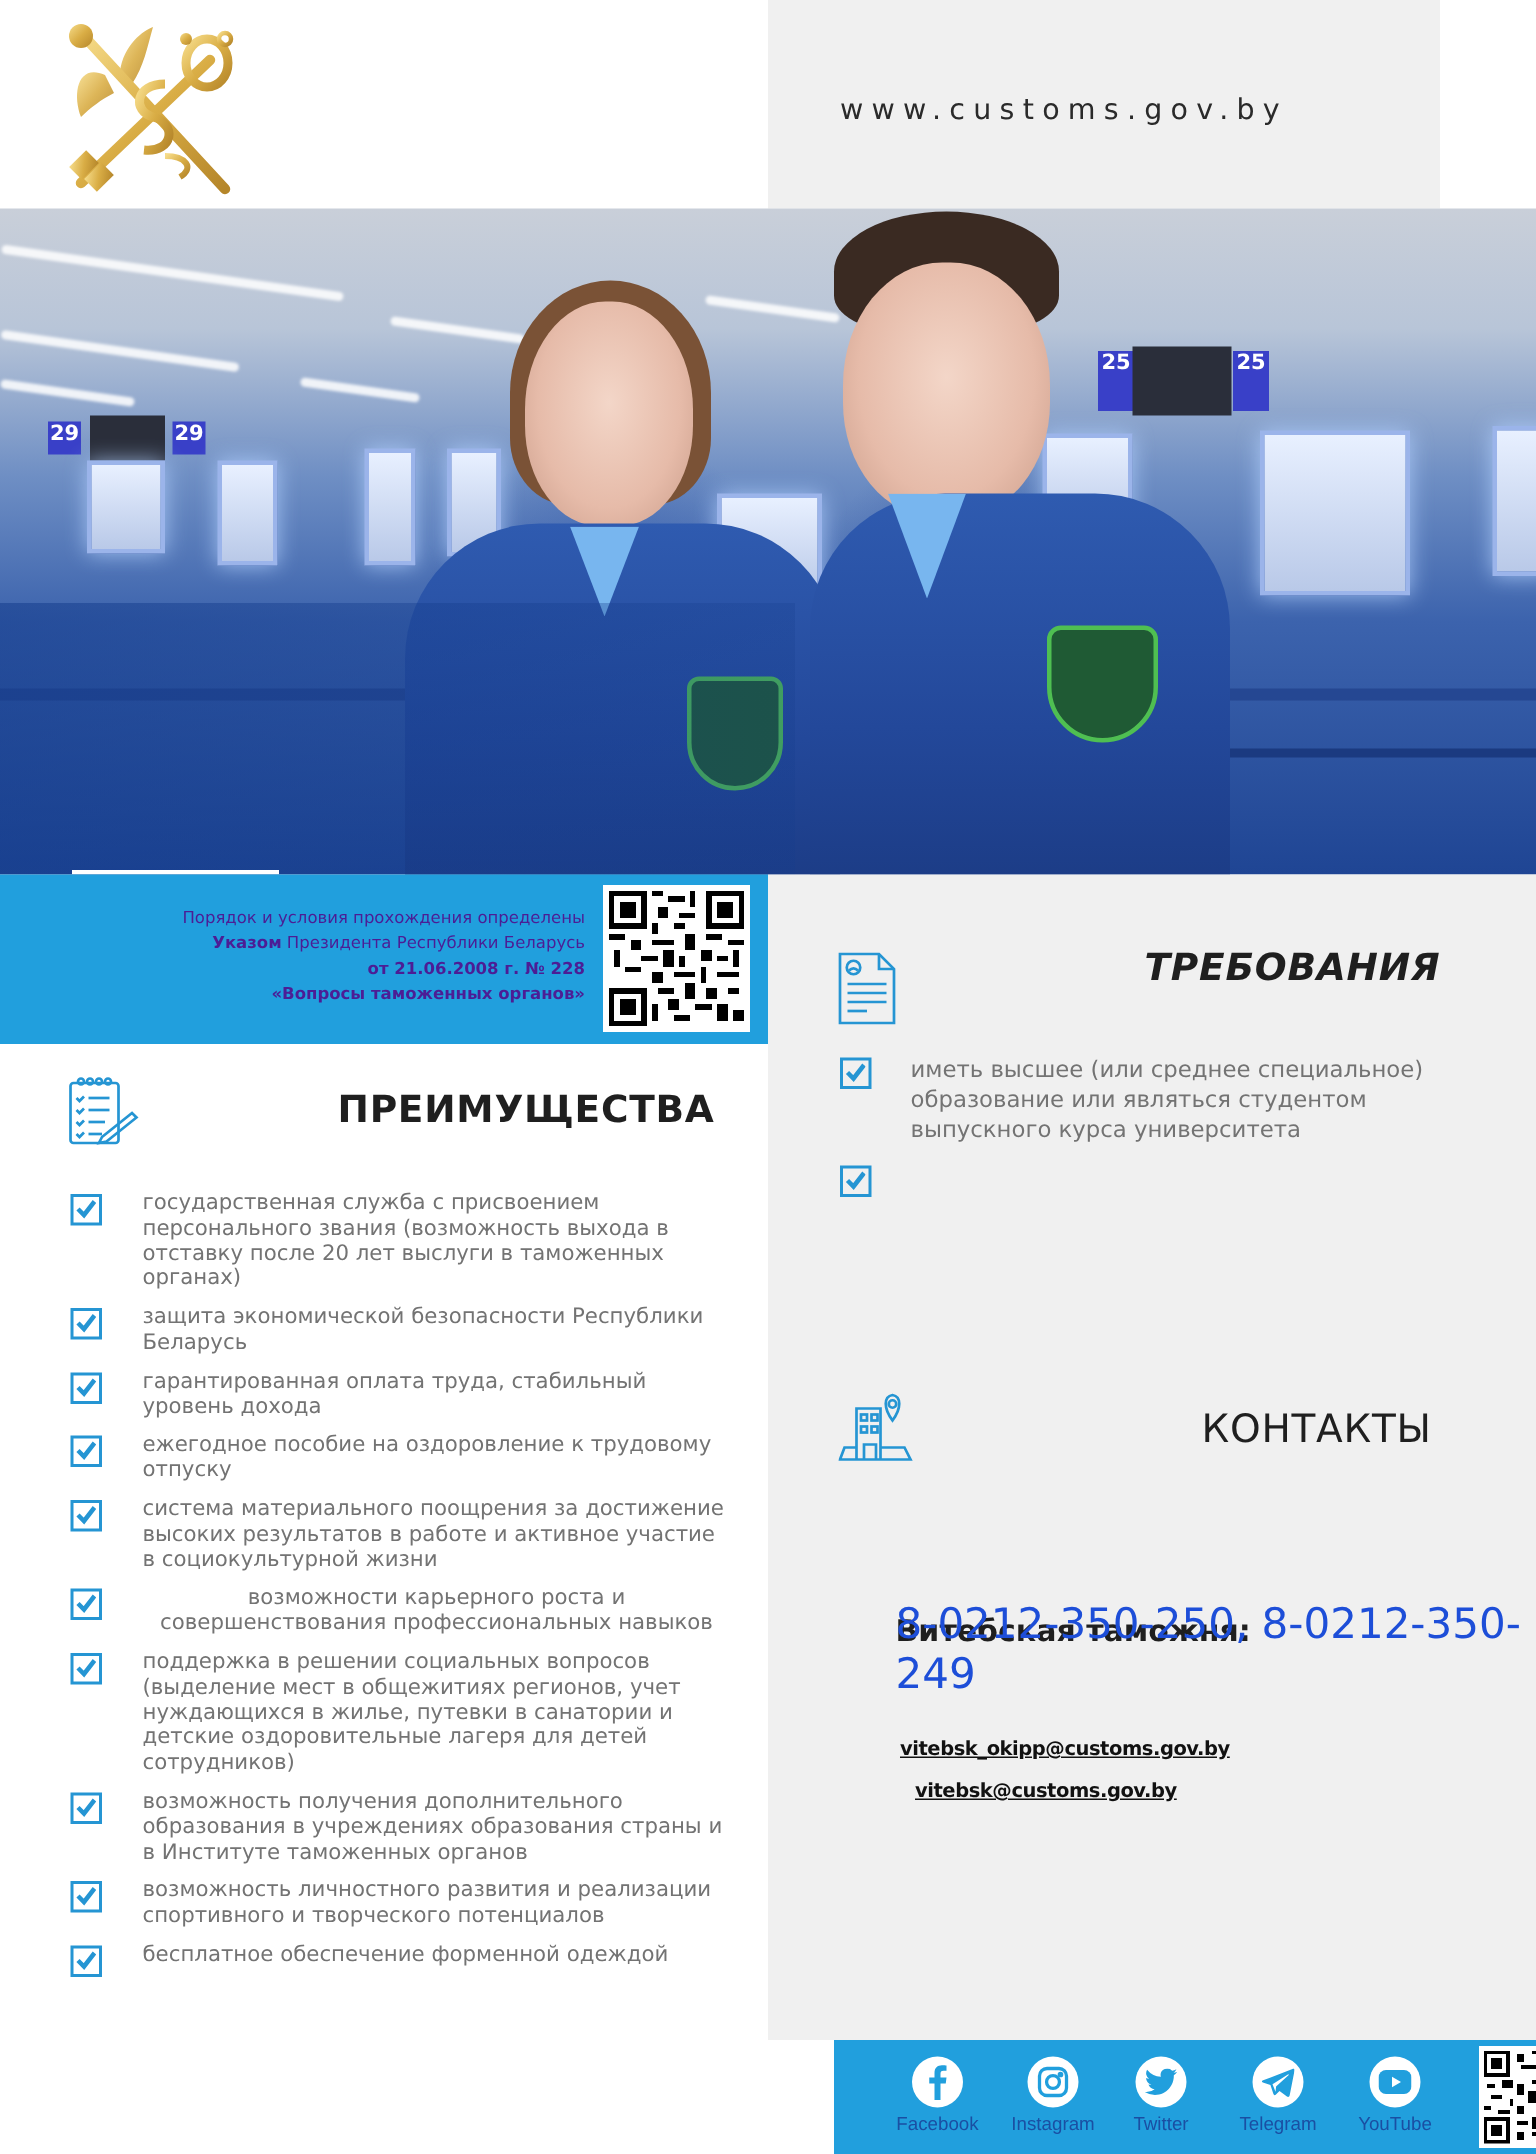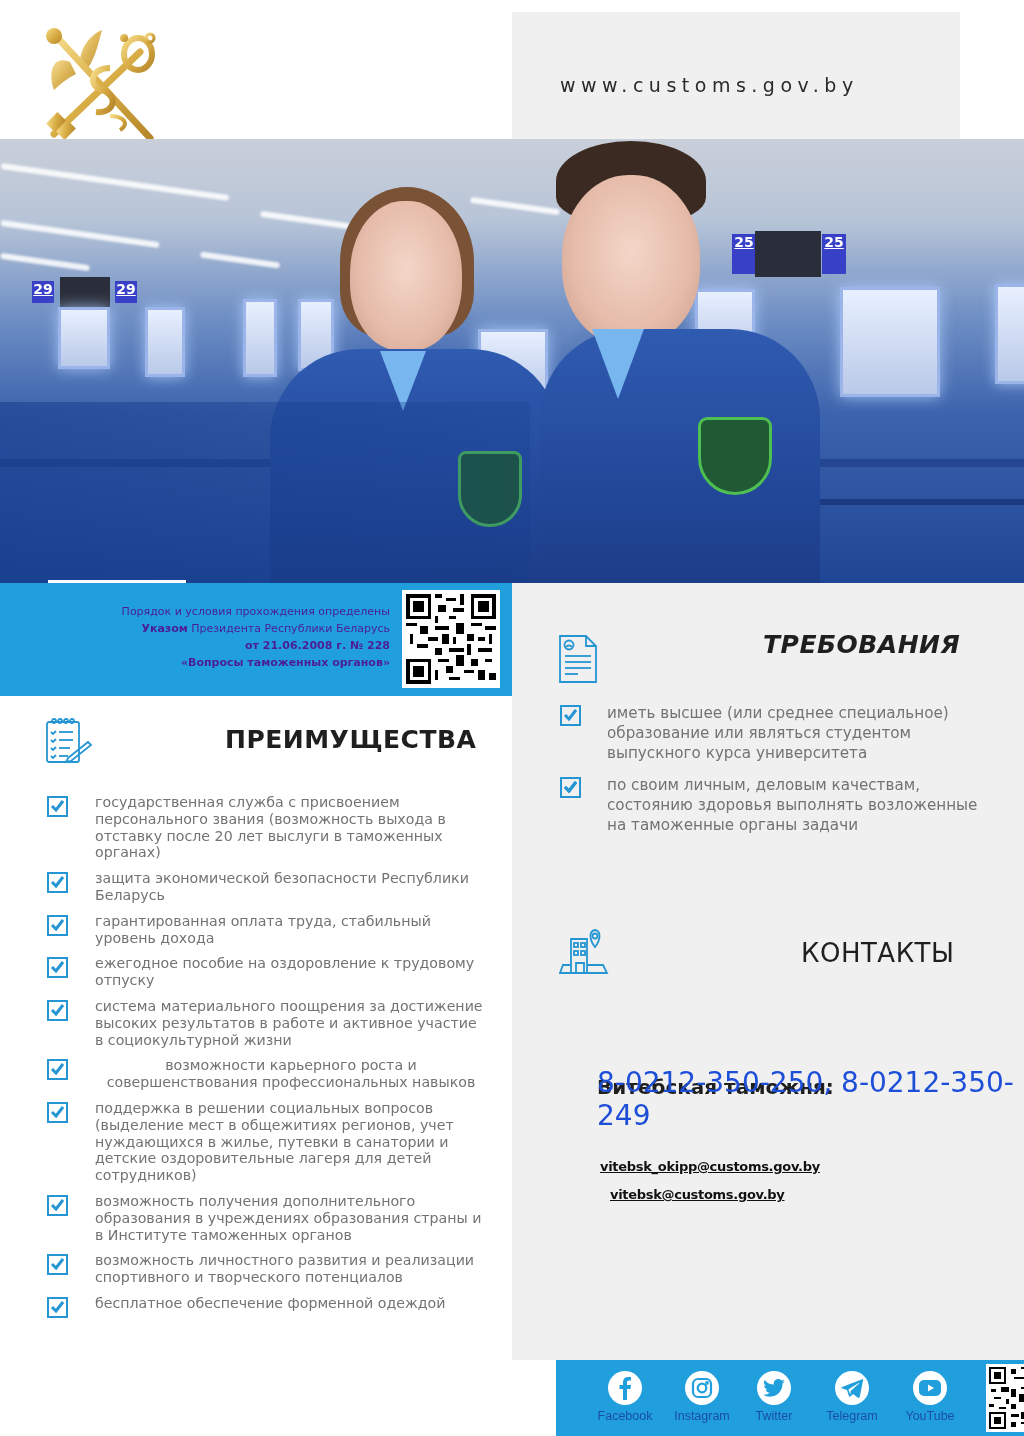--- a/index.html
+++ b/index.html
@@ -1,33 +1,33 @@
 <!DOCTYPE html>
 <html><head>
 <meta charset="utf-8">
 <style>
   * { box-sizing: border-box; margin: 0; padding: 0; }
   html, body { width: 1024px; height: 1436px; background: #ffffff; overflow: hidden; }
   body { font-family: "DejaVu Sans", "Liberation Sans", sans-serif; color: #2b2b2b; position: relative; }
 
   
-  .header { position: absolute; left: 0; top: 12px; width: 1024px; height: 181px; background: #fff; }
+  .header { position: absolute; left: 0; top: 0; width: 1024px; height: 181px; background: #fff; }
   .logo { position: absolute; left: 40px; top: 12px; width: 125px; height: 118px; }
   .url-box { position: absolute; left: 512px; top: 0; width: 448px; height: 139px; background: #f0f0f0; }
   .url-text { position: absolute; left: 48px; top: 62px; font-family: "DejaVu Sans", sans-serif; font-size: 19px; letter-spacing: 5.5px; color: #2a2a2a; }
 
   
   .hero { position: absolute; left: 0; top: 139px; width: 1024px; height: 444px; overflow: hidden;
     background:
       radial-gradient(ellipse 200px 240px at 410px 320px, #2f56a8 0%, rgba(47,86,168,0) 70%),
       radial-gradient(ellipse 200px 260px at 660px 330px, #2b4f9e 0%, rgba(43,79,158,0) 70%),
       linear-gradient(180deg, #c9cfd9 0%, #b8c5d8 18%, #6f8fc4 40%, #3c63ad 62%, #1f4594 100%); }
   .ceiling-light { position: absolute; height: 6px; background: rgba(255,255,255,0.85); border-radius: 3px; filter: blur(1px); transform: rotate(8deg); }
   .screen { position: absolute; background: linear-gradient(180deg, #e8f0ff, #b9c9e8); border: 3px solid #9bb4ea; box-shadow: 0 0 14px rgba(180,210,255,0.8); }
-  .gate-sign { position: absolute; background: #3940c8; color: #fff; font-weight: bold; font-size: 14px; text-align: center; text-decoration: underline; }
+  .gate-sign { position: absolute; background: #3940c8; color: #fff; font-weight: bold; font-size: 14px; text-align: center; }
   .person { position: absolute; }
   .head { position: absolute; border-radius: 48% 48% 45% 45%; background: radial-gradient(ellipse at 50% 45%, #f3d6c8 0%, #e6bba9 60%, #c99b88 100%); }
   .hair { position: absolute; border-radius: 50% 50% 30% 30%; }
   .uniform { position: absolute; border-radius: 90px 90px 0 0; background: linear-gradient(180deg, #2f5bb0 0%, #23489a 60%, #1c3c86 100%); }
   .collar { position: absolute; background: #78b6ef; }
   .patch { position: absolute; border: 3px solid #4fbf52; background: #1f5a34; border-radius: 10px 10px 40px 40px; }
   .hero-band { position: absolute; left: 0; top: 263px; width: 530px; height: 181px; background: linear-gradient(90deg, rgba(20,60,140,0.55), rgba(20,60,140,0.25)); }
   .hero-title { position: absolute; left: 43px; top: 285px; color: #ffffff; line-height: 34px; }
   .hero-title .b { font-weight: bold; font-size: 31px; letter-spacing: 0.3px; display: block; }
   .hero-title .l { font-weight: normal; font-size: 31px; letter-spacing: 0.3px; display: block; }
@@ -301,25 +301,20 @@
   <li style="font-size:15.2px;line-height:20px;padding-left:47px;margin-bottom:12px;"><span class="chk">
         <svg width="14" height="14" viewBox="0 0 14 14">
           <path d="M2 7 L6 11 L13 2" stroke="#2595d3" stroke-width="3" fill="none"></path>
         </svg>
       </span><span>иметь высшее (или среднее специальное) образование или являться студентом выпускного курса университета</span></li>
   <li style="font-size:15.2px;line-height:20px;padding-left:47px;margin-bottom:12px;"><span class="chk">
         <svg width="14" height="14" viewBox="0 0 14 14">
           <path d="M2 7 L6 11 L13 2" stroke="#2595d3" stroke-width="3" fill="none"></path>
         </svg>
       </span></li>
-  <li style="font-size:15.2px;line-height:20px;padding-left:47px;"><span class="chk">
-        <svg width="14" height="14" viewBox="0 0 14 14">
-          <path d="M2 7 L6 11 L13 2" stroke="#2595d3" stroke-width="3" fill="none"></path>
-        </svg>
-      </span><span>по своим личным, деловым качествам, состоянию здоровья выполнять возложенные на таможенные органы задачи</span></li>
 </ul>
 
 <div class="sec-icon" style="left:559px;top:927px;">
   <svg width="50" height="50" viewBox="0 0 50 50" fill="none" stroke="#2595d3" stroke-width="1.8">
     <path d="M12 46 V12 H28 V46"></path>
     <rect x="15" y="16" width="4" height="4"></rect>
       <rect x="22" y="16" width="4" height="4"></rect>
     <rect x="15" y="24" width="4" height="4"></rect>
       <rect x="22" y="24" width="4" height="4"></rect>
     <path d="M17 46 V36 H25 V46"></path>

